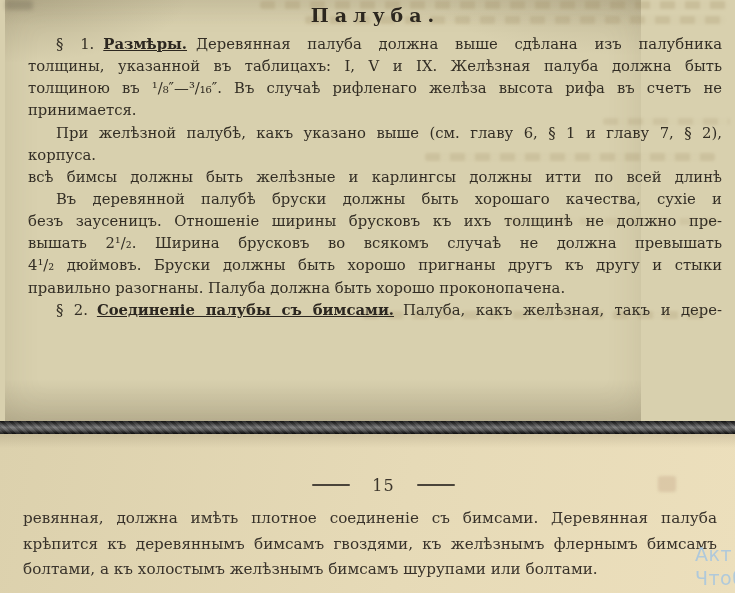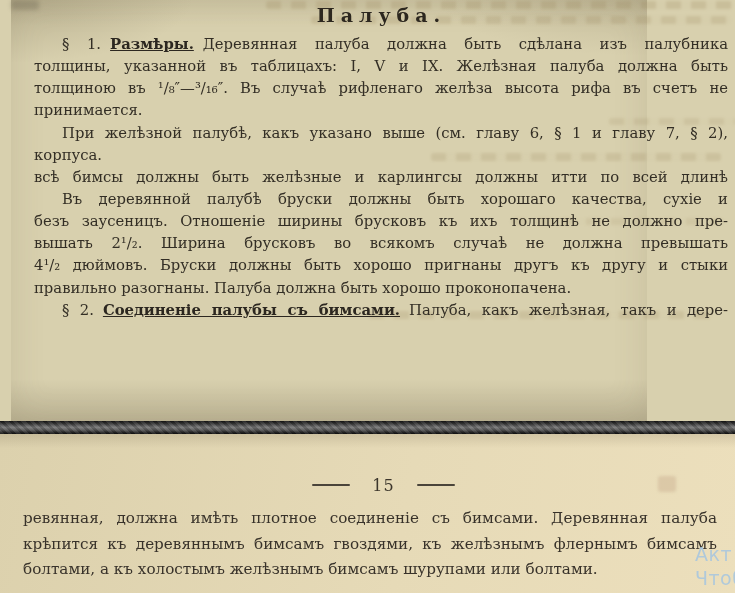--- a/index.html
+++ b/index.html
@@ -3,21 +3,21 @@
 <meta charset="utf-8">
 <style>
   html,body{margin:0;padding:0;}
   .screen{
     position:relative;width:735px;height:593px;overflow:hidden;
     font-family:"DejaVu Serif","Liberation Serif",serif;
     background:#d8d0ae;
   }
   
   .page1{
-    position:absolute;left:11px;top:0;width:636px;height:421px;
+    position:absolute;left:5px;top:0;width:636px;height:421px;
     background:
       radial-gradient(ellipse 260px 90px at 0% 0%, rgba(110,100,72,.28), transparent 70%),
       radial-gradient(ellipse 300px 80px at 100% 0%, rgba(110,100,72,.18), transparent 70%),
       linear-gradient(180deg, rgba(120,110,80,.10), rgba(0,0,0,0) 26px),
       linear-gradient(180deg, transparent 90%, rgba(80,70,48,.20)),
       #d8d0ae;
     box-shadow:inset 0 0 34px rgba(100,90,58,.15);
   }
   
   .gap{
@@ -89,21 +89,21 @@
     <div class="bleed b3"></div>
     <div class="bleed b4"></div>
     <div class="bleed b5"></div>
     <div class="bleed b6"></div>
     <div class="bleed smudge"></div>
 
     <h1 class="title">Палуба.</h1>
 
     <div class="text1">
       <div class="line just indent">
-        <span class="seclabel">§ 1.</span><span class="sechead">Размѣры.</span><span>Деревянная палуба должна быть сдѣлана изъ палубника</span>
+        <span class="seclabel">§ 1.</span><span class="sechead">Размѣры.</span><span>Деревянная палуба должна выше сдѣлана изъ палубника</span>
       </div>
       <div class="line just">толщины, указанной въ таблицахъ: I, V и IX. Желѣзная палуба должна быть</div>
       <div class="line just">толщиною въ ¹/₈″—³/₁₆″. Въ случаѣ рифленаго желѣза высота рифа въ счетъ не</div>
       <div class="line endline">принимается.</div>
 
       <div class="line just indent">При желѣзной палубѣ, какъ указано выше (см. главу 6, § 1 и главу 7, § 2),</div>
       <div class="line endline">корпуса.</div>
       <div class="line just">всѣ бимсы должны быть желѣзные и карлингсы должны итти по всей длинѣ</div>
 
       <div class="line just indent">Въ деревянной палубѣ бруски должны быть хорошаго качества, сухіе и</div>

